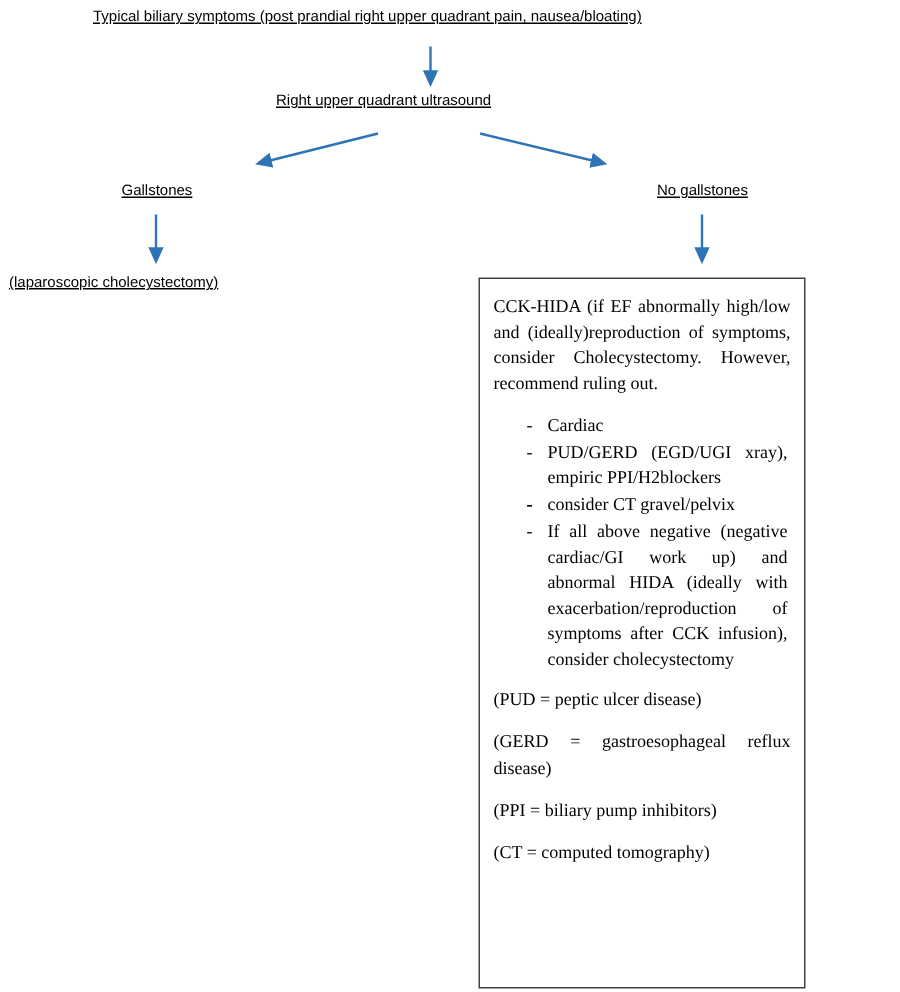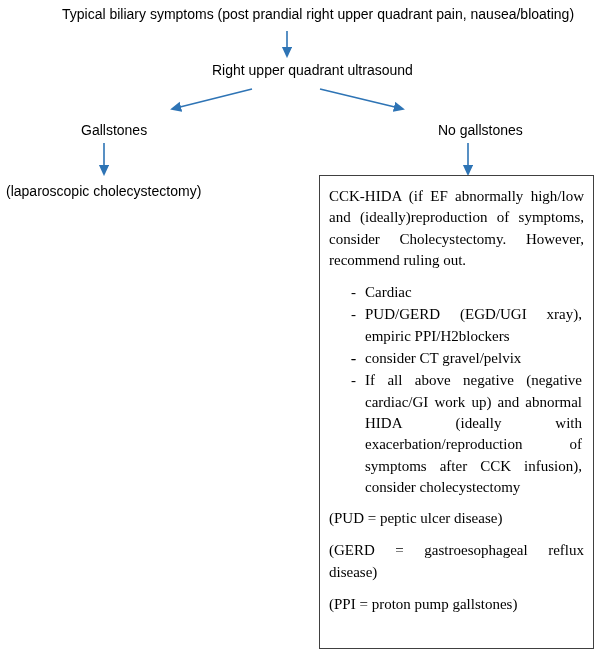--- a/index.html
+++ b/index.html
@@ -10,31 +10,32 @@
   body {
     width: 600px;
     height: 661px;
     position: relative;
     font-family: "Liberation Sans", sans-serif;
     color: #000000;
     overflow: hidden;
   }
   .node {
     position: absolute;
-    font-size: 14px;
+    font-size: 10px;
     line-height: 1.3;
     color: #000;
     white-space: nowrap;
+    text-decoration: underline;
   }
   #title-node {
     left: 62px;
     top: 5px;
   }
   #ultrasound-node {
-    left: 212px;
+    left: 184px;
     top: 61px;
   }
   #gallstones-node {
     left: 81px;
     top: 121px;
   }
   #no-gallstones-node {
     left: 438px;
     top: 121px;
   }
@@ -46,28 +47,28 @@
     position: absolute;
     left: 0;
     top: 0;
     width: 600px;
     height: 661px;
     overflow: visible;
   }
   .detail-box {
     position: absolute;
     left: 319px;
-    top: 175px;
-    width: 275px;
+    top: 185px;
+    width: 218px;
     height: 474px;
     box-sizing: border-box;
     border: 1px solid #404040;
     padding: 10px 9px 0 9px;
     font-family: "Liberation Serif", serif;
-    font-size: 15px;
+    font-size: 12px;
     line-height: 1.42;
     color: #000;
   }
   .detail-box p {
     margin: 0 0 11px 0;
     text-align: justify;
   }
   .detail-box p.tight {
     margin-bottom: 11px;
   }
@@ -137,15 +138,16 @@
   <ul class="bullets">
     <li><span class="dash">-</span><span>Cardiac</span></li>
     <li><span class="dash">-</span><span>PUD/GERD (EGD/UGI xray), empiric PPI/H2blockers</span></li>
     <li><span class="dash">-</span></li>
     <li><span class="dash">-</span><span>consider CT gravel/pelvix</span></li>
     <li><span class="dash">-</span><span>If all above negative (negative cardiac/GI work up) and abnormal HIDA (ideally with exacerbation/reproduction of symptoms after CCK infusion), consider cholecystectomy</span></li>
   </ul>
   <div class="legend">
     <p>(PUD = peptic ulcer disease)</p>
     <p>(GERD = gastroesophageal reflux disease)</p>
-    <p>(PPI = proton pump gallstones)</p>
+    <p>(PPI = biliary pump inhibitors)</p>
+    <p>(CT = computed tomography)</p>
   </div>
 </div>
 
 </body></html>

